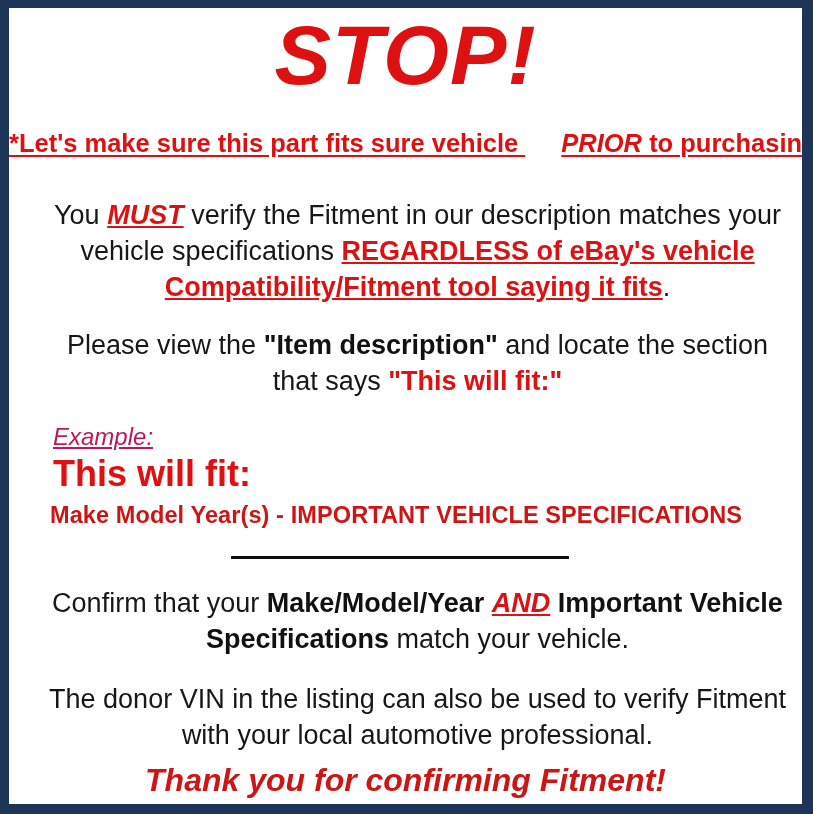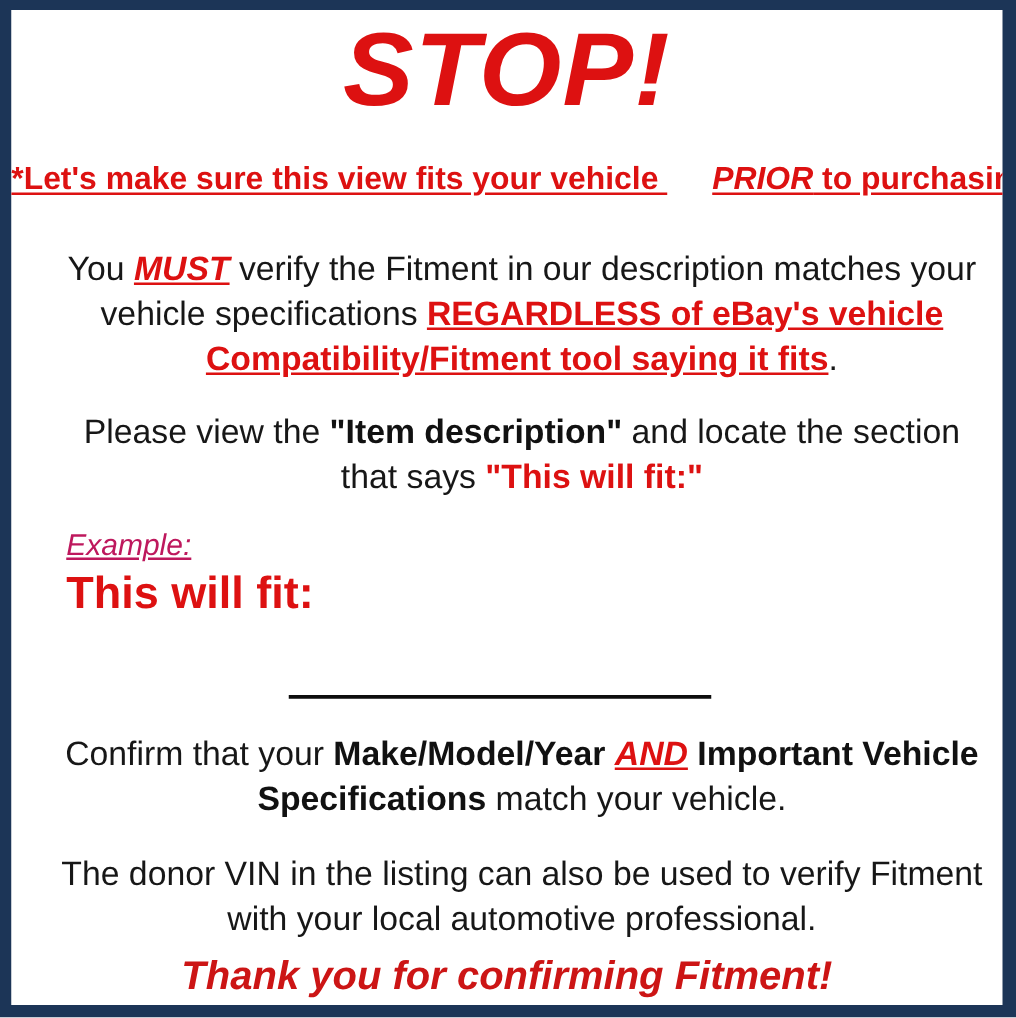--- a/index.html
+++ b/index.html
@@ -164,31 +164,32 @@
 <body>
 
 <div id="notice">
   <div id="notice-inner">
 
     <div class="title-wrap">
       <span class="title">STOP!</span>
     </div>
 
     <div class="tagline-wrap">
-      <span class="tagline"><span>*Let's make sure this view fits your vehicle </span><span class="i">PRIOR</span><span> to purchasing*</span></span>
+      <span class="tagline"><span>*Let's make sure this part fits sure vehicle </span><span class="i">PRIOR</span><span> to purchasing*</span></span>
     </div>
 
     <div class="para" id="p-must"><span>You </span><span class="hl-red-bi-u">MUST</span><span> verify the Fitment in our description matches your vehicle specifications </span><span class="hl-red-u">REGARDLESS of eBay's vehicle Compatibility/Fitment tool saying it fits</span><span>.</span></div>
 
     <div class="para" id="p-itemdesc"><span>Please view the </span><span class="hl-blk-b">"Item description"</span><span> and locate the section that says </span><span class="hl-red-b">"This will fit:"</span></div>
 
     <div class="example-block">
       <div class="example-label">Example:</div>
       <div class="example-fit">This will fit:</div>
     </div>
+    <div class="example-spec">Make Model Year(s) - IMPORTANT VEHICLE SPECIFICATIONS</div>
 
     <div class="divider"></div>
 
     <div class="para" id="p-vin">The donor VIN in the listing can also be used to verify Fitment with your local automotive professional.</div>
 
     <div class="para" id="p-confirm"><span>Confirm that your </span><span class="hl-blk-b">Make/Model/Year</span><span> </span><span class="hl-red-bi-u">AND</span><span> </span><span class="hl-blk-b">Important Vehicle Specifications</span><span> match your vehicle.</span></div>
 
     <div class="thanks-wrap">
       <span class="thanks">Thank you for confirming Fitment!</span>
     </div>

